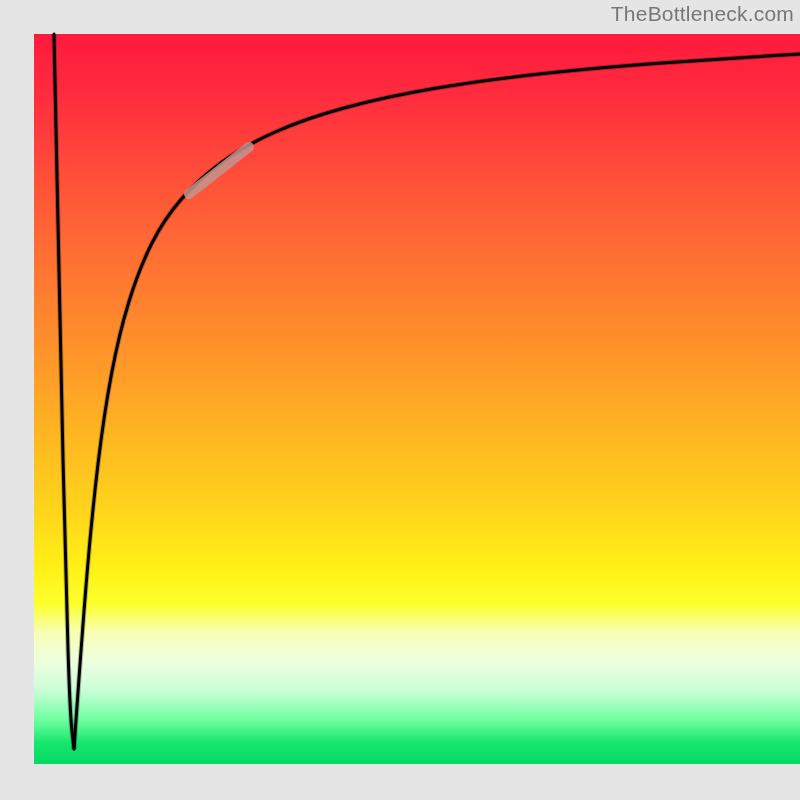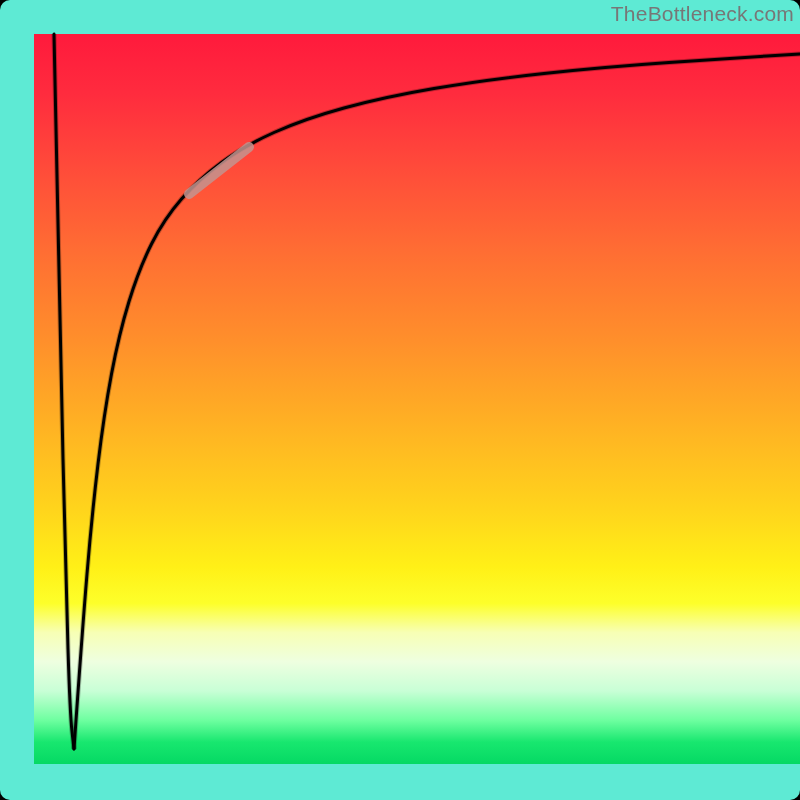--- a/index.html
+++ b/index.html
@@ -1,22 +1,21 @@
 <!DOCTYPE html>
 <html><head>
 <meta charset="utf-8">
 <style>
   * { margin: 0; padding: 0; box-sizing: border-box; }
   html, body { width: 800px; height: 800px; background: #000; overflow: hidden; }
   .frame {
     position: relative;
     width: 800px;
     height: 800px;
-    background: #5eead4;
-    border-radius: 10px;
+    background: #e5e5e5;
   }
   .watermark {
     position: absolute;
     top: 2px;
     right: 6px;
     font-family: Arial, sans-serif;
     font-size: 21px;
     color: #777;
     letter-spacing: 0.2px;
   }

